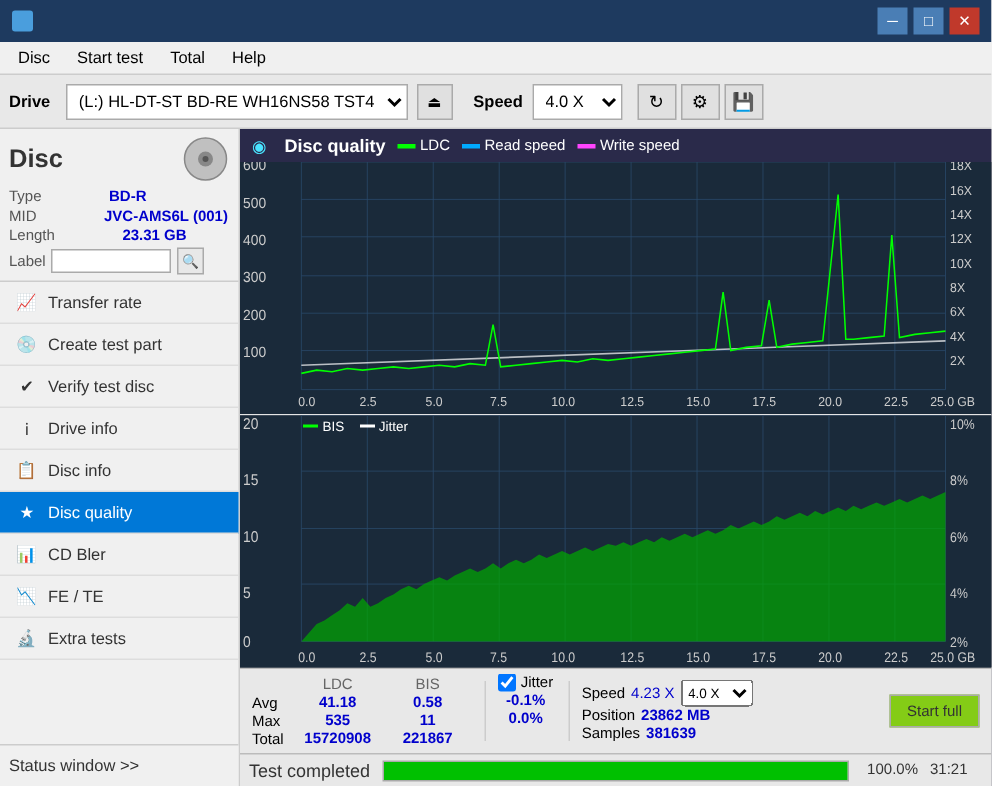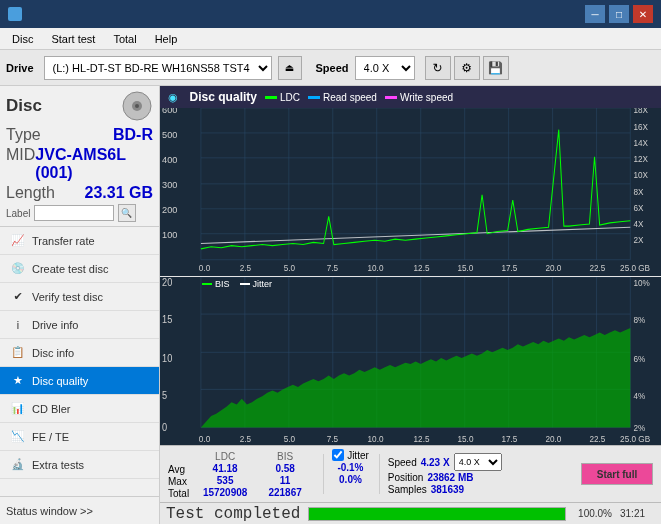--- a/index.html
+++ b/index.html
@@ -31,21 +31,21 @@
     .main { display: flex; height: calc(524px - 28px - 22px - 36px); }
 
     
     .left-panel { width: 160px; min-width: 160px; background: #f0f0f0; border-right: 1px solid #ccc; display: flex; flex-direction: column; }
 
     
     .disc-section { padding: 4px 6px; border-bottom: 1px solid #ccc; }
     .disc-header { display: flex; align-items: center; justify-content: space-between; margin-bottom: 4px; }
     .disc-header-text { font-size: 17px; font-weight: bold; color: #333; }
     .disc-icon { width: 32px; height: 32px; }
-    .disc-row { display: flex; justify-content: space-between; margin-bottom: 2px; font-size: 16px; }
+    .disc-row { display: flex; margin-bottom: 2px; font-size: 10px; gap: 45px; }
     .disc-key { color: #555; }
     .disc-val { color: #0000cc; font-weight: bold; }
     .label-row { display: flex; align-items: center; gap: 4px; margin-top: 2px; font-size: 10px; }
     .label-input { width: 80px; height: 16px; border: 1px solid #aaa; font-size: 10px; padding: 0 2px; }
     .label-search-btn { width: 18px; height: 18px; background: #e8e8e8; border: 1px solid #aaa; cursor: pointer; font-size: 9px; display: flex; align-items: center; justify-content: center; }
 
     
     .nav-item { height: 28px; display: flex; align-items: center; padding: 0 6px 0 10px; cursor: pointer; font-size: 11px; color: #333; border-bottom: 1px solid #ddd; gap: 6px; }
     .nav-item.active { background: #0078d7; color: white; }
     .nav-item-icon { width: 16px; height: 16px; display: flex; align-items: center; justify-content: center; font-size: 11px; }
@@ -64,29 +64,29 @@
 
     
     .stats-bar { background: #e8e8e8; border-top: 1px solid #bbb; padding: 3px 8px; display: flex; align-items: center; gap: 0; font-size: 10px; }
     .stats-col { display: flex; flex-direction: column; gap: 1px; min-width: 60px; }
     .stats-col-header { color: #666; text-align: center; font-size: 10px; }
     .stats-val { color: #0000cc; text-align: center; font-weight: bold; font-size: 10px; }
     .stats-separator { width: 1px; background: #ccc; height: 40px; margin: 0 8px; }
     .checkbox-jitter { width: 12px; height: 12px; }
     .speed-val { color: #0000cc; font-weight: bold; font-size: 10px; }
     .action-btns { margin-left: auto; display: flex; flex-direction: column; gap: 3px; }
-    .action-btn { height: 22px; width: 72px; font-size: 10px; background: #ec4899; border: 1px solid #aaa; cursor: pointer; color: #333; font-weight: bold; }
+    .action-btn { height: 22px; width: 60px; font-size: 10px; background: #84cc16; border: 1px solid #aaa; cursor: pointer; color: #333; }
 
     
     .progress-bar-area { height: 22px; background: #e8e8e8; display: flex; align-items: center; padding: 0 6px; gap: 8px; border-top: 1px solid #bbb; }
     .progress-bar-outer { flex: 1; height: 14px; background: #d0d0d0; border: 1px solid #aaa; }
     .progress-bar-inner { height: 100%; background: #00c000; }
     .progress-text { font-size: 10px; color: #333; min-width: 38px; text-align: right; }
     .time-text { font-size: 10px; color: #333; min-width: 35px; }
-    .status-text { font-size: 16px; color: #333; min-width: 80px; font-family: Liberation Mono, monospace; }
+    .status-text { font-size: 12px; color: #333; min-width: 80px; }
   </style>
 </head>
 <body>
 
 <div class="titlebar">
   <div class="titlebar-left">
     <span class="titlebar-icon"></span>
   </div>
   <div class="titlebar-controls">
     <button class="titlebar-btn">─</button>
@@ -150,21 +150,21 @@
         <button class="label-search-btn">🔍</button>
       </div>
     </div>
 
     <div class="nav-item">
       <span class="nav-item-icon">📈</span>
       <span>Transfer rate</span>
     </div>
     <div class="nav-item">
       <span class="nav-item-icon">💿</span>
-      <span>Create test disc</span>
+      <span>Create test part</span>
     </div>
     <div class="nav-item">
       <span class="nav-item-icon">✔</span>
       <span>Verify test disc</span>
     </div>
     <div class="nav-item">
       <span class="nav-item-icon">ℹ</span>
       <span>Drive info</span>
     </div>
     <div class="nav-item">
@@ -363,21 +363,21 @@
           <span>Jitter</span>
         </div>
         <span class="stats-val">-0.1%</span>
         <span class="stats-val">0.0%</span>
         <span style="height:13px;">&nbsp;</span>
       </div>
       <div class="stats-separator"></div>
       <div style="display:flex;flex-direction:column;gap:1px;margin-right:4px;">
         <div style="display:flex;align-items:center;gap:4px;">
           <span>Speed</span>
-          <span class="speed-val" style="color:#0000cc;font-weight:bold;">4.23 X</span>
+          <span class="speed-val" style="color:#0000cc;font-weight:normal;">4.23 X</span>
           <select style="height:18px;font-size:9px;width:48px;">
             <option>4.0 X</option>
           </select>
         </div>
         <div style="display:flex;align-items:center;gap:4px;">
           <span>Position</span>
           <span class="stats-val">23862 MB</span>
         </div>
         <div style="display:flex;align-items:center;gap:4px;">
           <span>Samples</span>

